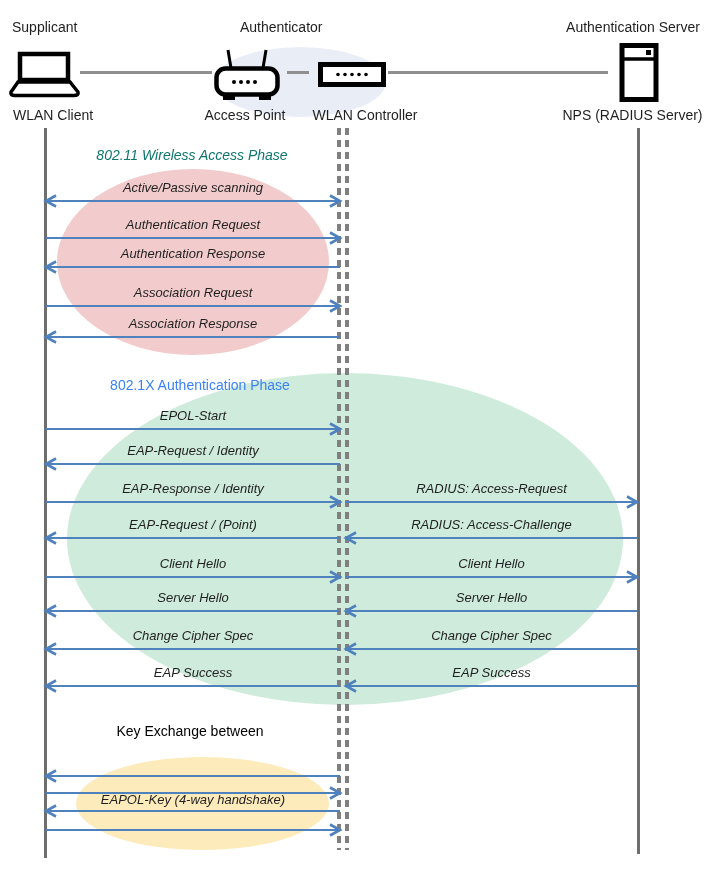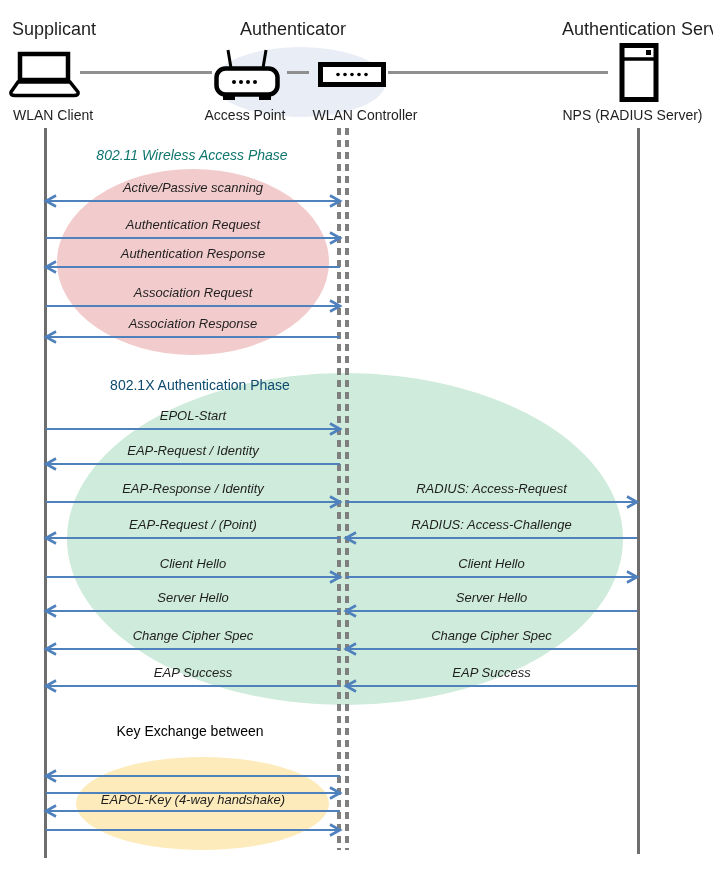--- a/index.html
+++ b/index.html
@@ -18,21 +18,21 @@
   .lifeline.right{left:637px;height:726px;}
   .dashline{position:absolute;width:4px;top:128px;height:722px;z-index:2;}
   .dashline.a{left:337px;}
   .dashline.b{left:345px;}
 
   .hline{position:absolute;top:71px;height:3px;z-index:1;}
   .hline.seg1{left:80px;width:132px;}
   .hline.seg2{left:287px;width:22px;}
   .hline.seg3{left:388px;width:220px;}
 
-  .actor-label{position:absolute;top:19px;font-size:18px;white-space:nowrap;z-index:1;}
+  .actor-label{position:absolute;top:19px;font-size:14px;white-space:nowrap;z-index:1;}
   .actor-label.role1{left:12px;}
   .actor-label.role2{left:240px;width:126px;text-align:left;}
   .actor-label.role3{left:562px;width:142px;text-align:center;}
   .device-label{position:absolute;top:107px;font-size:14px;white-space:nowrap;z-index:1;}
   .device-label.d1{left:13px;}
   .device-label.d2{left:195px;width:100px;text-align:center;}
   .device-label.d3{left:308px;width:114px;text-align:center;}
   .device-label.d4{left:560px;width:145px;text-align:center;}
 
   .icon{position:absolute;z-index:1;}
@@ -100,21 +100,21 @@
   <div class="device-label d2">Access Point</div>
   <div class="device-label d3">WLAN Controller</div>
   <div class="device-label d4">NPS (RADIUS Server)</div>
 
   <div class="lifeline left" style="background-color: rgb(110, 110, 110);"></div>
   <div class="dashline a" style="background-image: repeating-linear-gradient(rgb(127, 127, 127) 0px, rgb(127, 127, 127) 7px, transparent 7px, transparent 12px);"></div>
   <div class="dashline b" style="background-image: repeating-linear-gradient(rgb(127, 127, 127) 0px, rgb(127, 127, 127) 7px, transparent 7px, transparent 12px);"></div>
   <div class="lifeline right" style="background-color: rgb(110, 110, 110);"></div>
 
   <div class="phase-title red" style="color: #0f766e; font-style: italic;">802.11 Wireless Access Phase</div>
-  <div class="phase-title green" style="color: #0c4a6e;">802.1X Authentication Phase</div>
+  <div class="phase-title green" style="color: #3b82f6;">802.1X Authentication Phase</div>
   <div class="phase-title orange" style="color: #000000;">
     <div>Key Exchange between</div>
   </div>
 
   <div id="messages-layer">
       <div class="msg-label" style="left: 46px; width: 294px; top: 180px;">Active/Passive scanning</div>
       <svg width="300" height="16" class="msg-arrow" style="left: 43px; top: 193px;">
         <line x1="3" y1="8" x2="297" y2="8" stroke="#4F81BD" stroke-width="2.2"></line>
         <polyline points="287,2.5 297,8 287,13.5" fill="none" stroke="#4F81BD" stroke-width="2.6"></polyline>
         <polyline points="13,2.5 3,8 13,13.5" fill="none" stroke="#4F81BD" stroke-width="2.6"></polyline>

